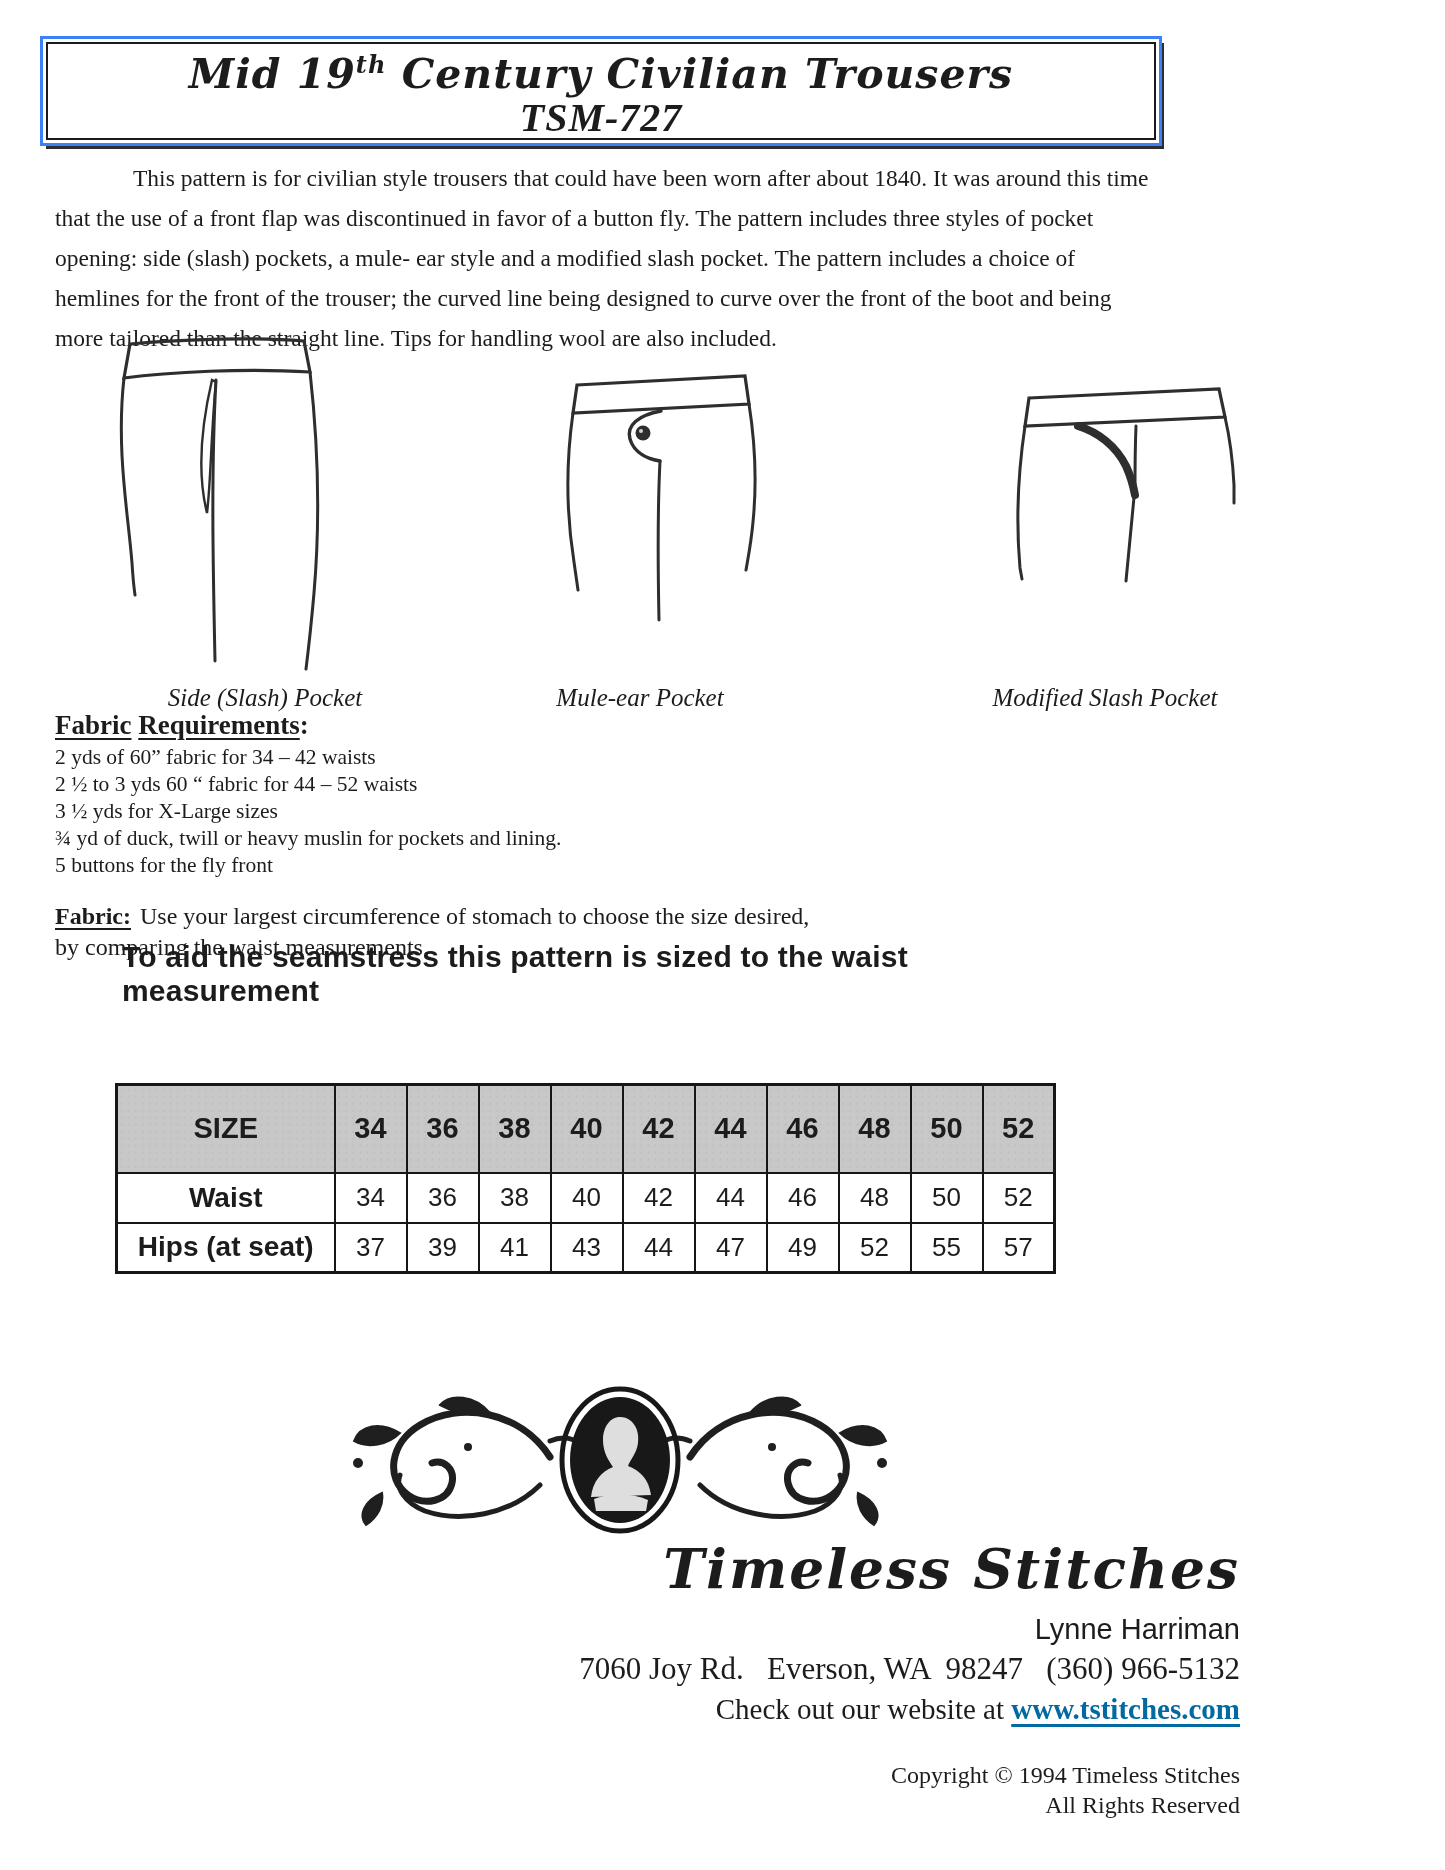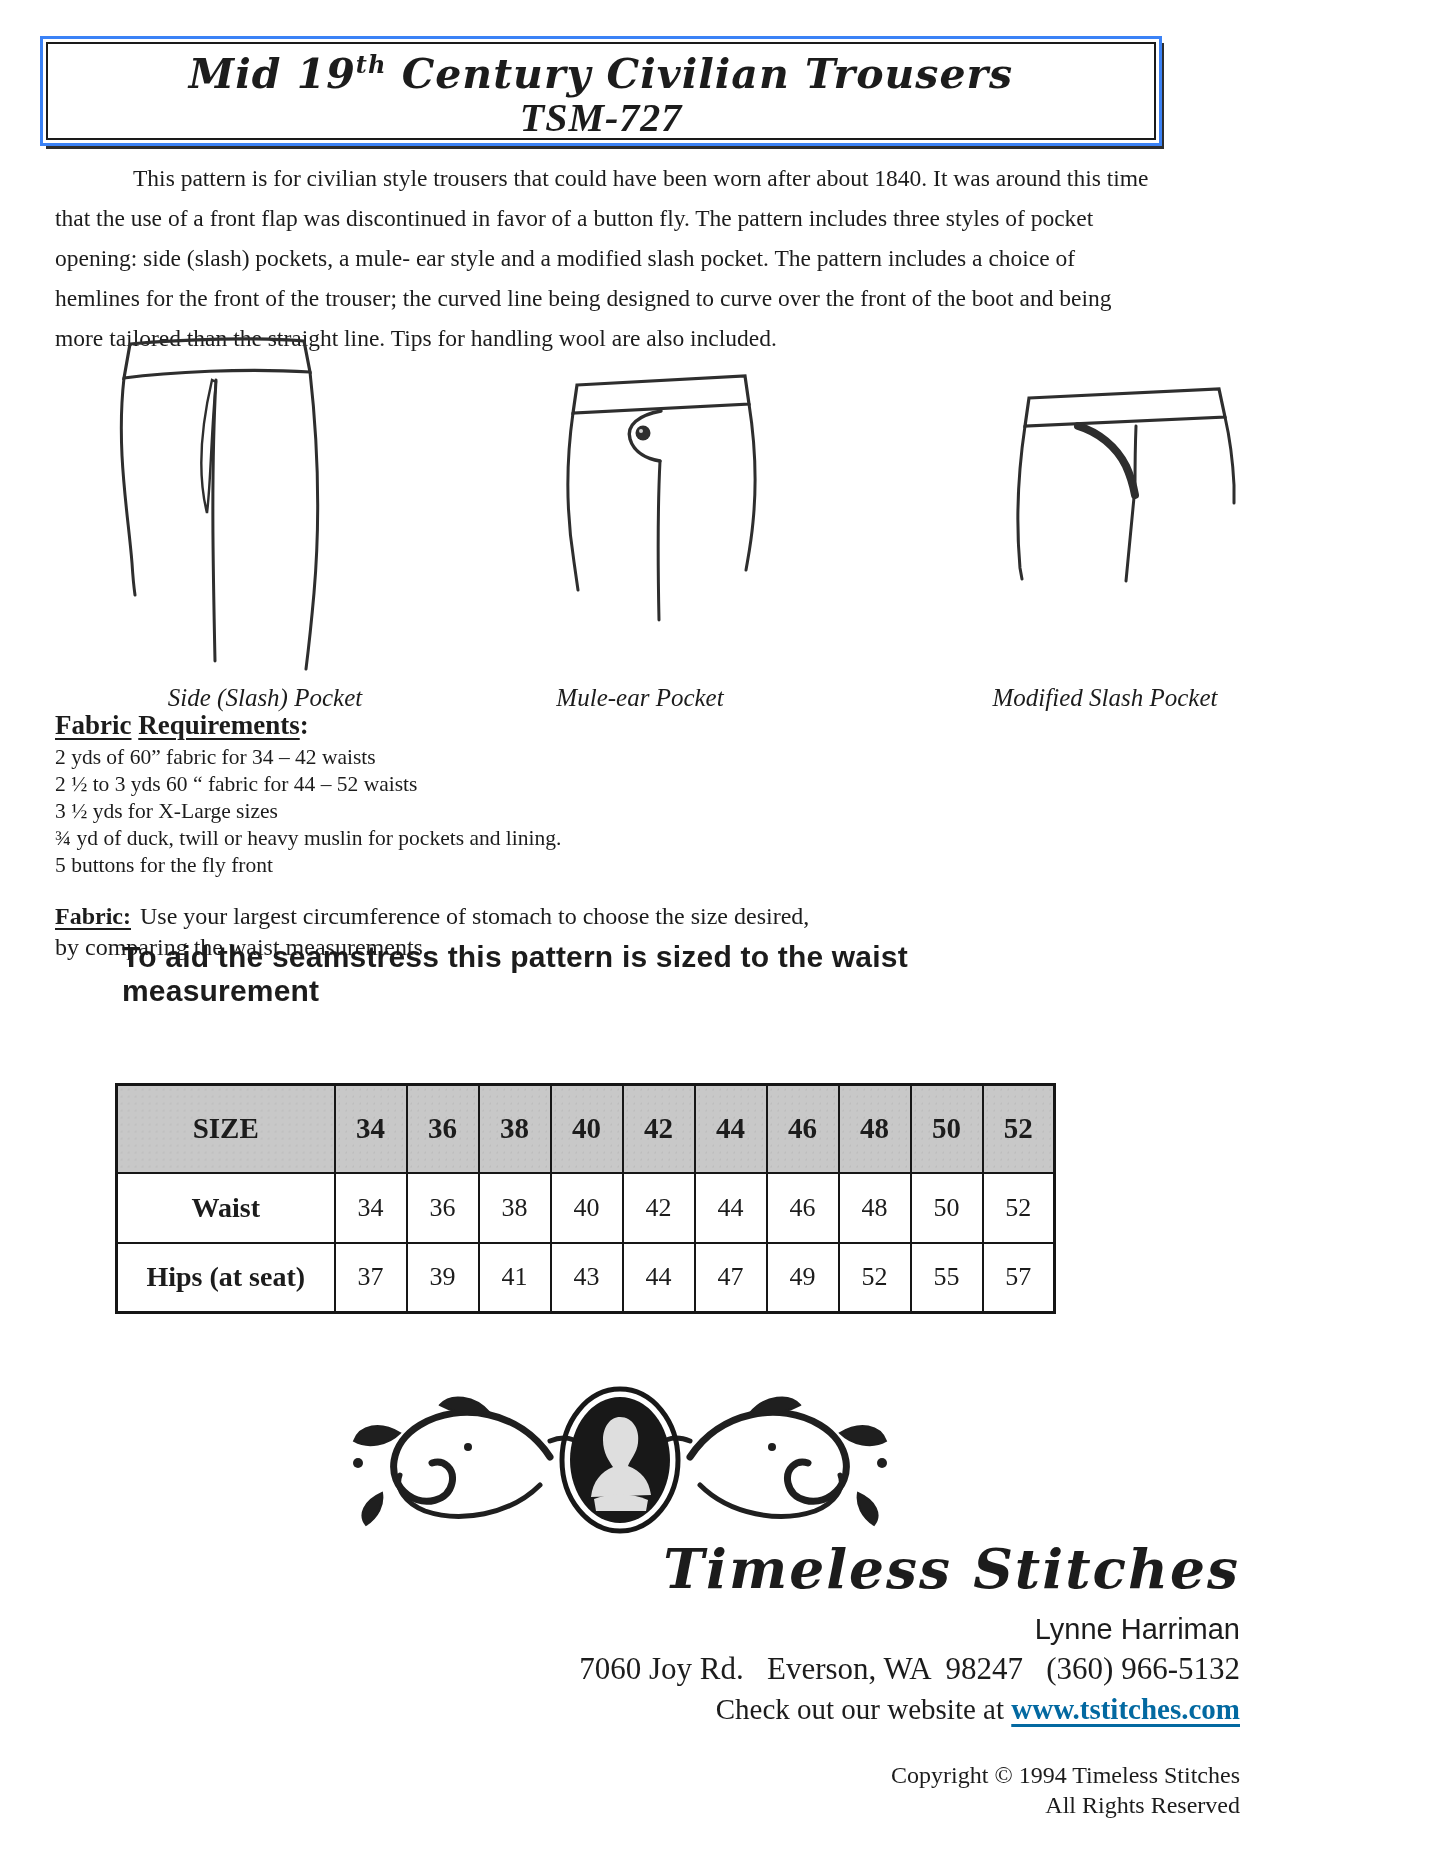--- a/index.html
+++ b/index.html
@@ -58,34 +58,34 @@
   
   .table-heading {
     position:absolute; left:122px; top:940px; width:960px;
     font-family:"Liberation Sans", sans-serif; font-weight:700; font-size:30px;
     letter-spacing:0.2px;
   }
   
   table.size-table {
     position:absolute; left:115px; top:1083px;
     border-collapse:collapse; border:3px solid #161616;
-    font-family:Liberation Serif, serif;
+    font-family:Liberation Sans, sans-serif;
   }
   .size-table th, .size-table td {
     border:2.5px solid #161616; text-align:center; vertical-align:middle;
   }
   .size-table thead th {
     background:#c8c8c8;
     background-image:radial-gradient(#bdbdbd 1px, transparent 1px);
     background-size:7px 7px;
     height:88px; font-size:29px; font-weight:700;
   }
   .size-table th.lbl-col { width:218px; }
   .size-table th.sz-col, .size-table td { width:72px; }
-  .size-table tbody th { font-size:28px; font-weight:700; height:70px; background:#fff; }
+  .size-table tbody th { font-size:28px; font-weight:700; height:50px; background:#fff; }
   .size-table tbody td { font-size:26px; font-weight:400; background:#fff; }
   
   .footer { position:absolute; left:0; top:1383px; width:1240px; text-align:right; }
   .ornament { display:block; margin:0 auto; }
   .brand {
     font-family:"DejaVu Serif", serif; font-style:italic; font-weight:700;
     font-size:55px; line-height:60px; margin-top:4px; letter-spacing:2px;
   }
   .owner { font-family:"Liberation Sans", sans-serif; font-size:29px; margin-top:14px; }
   .address { font-size:31px; margin-top:5px; white-space:pre-wrap; }

